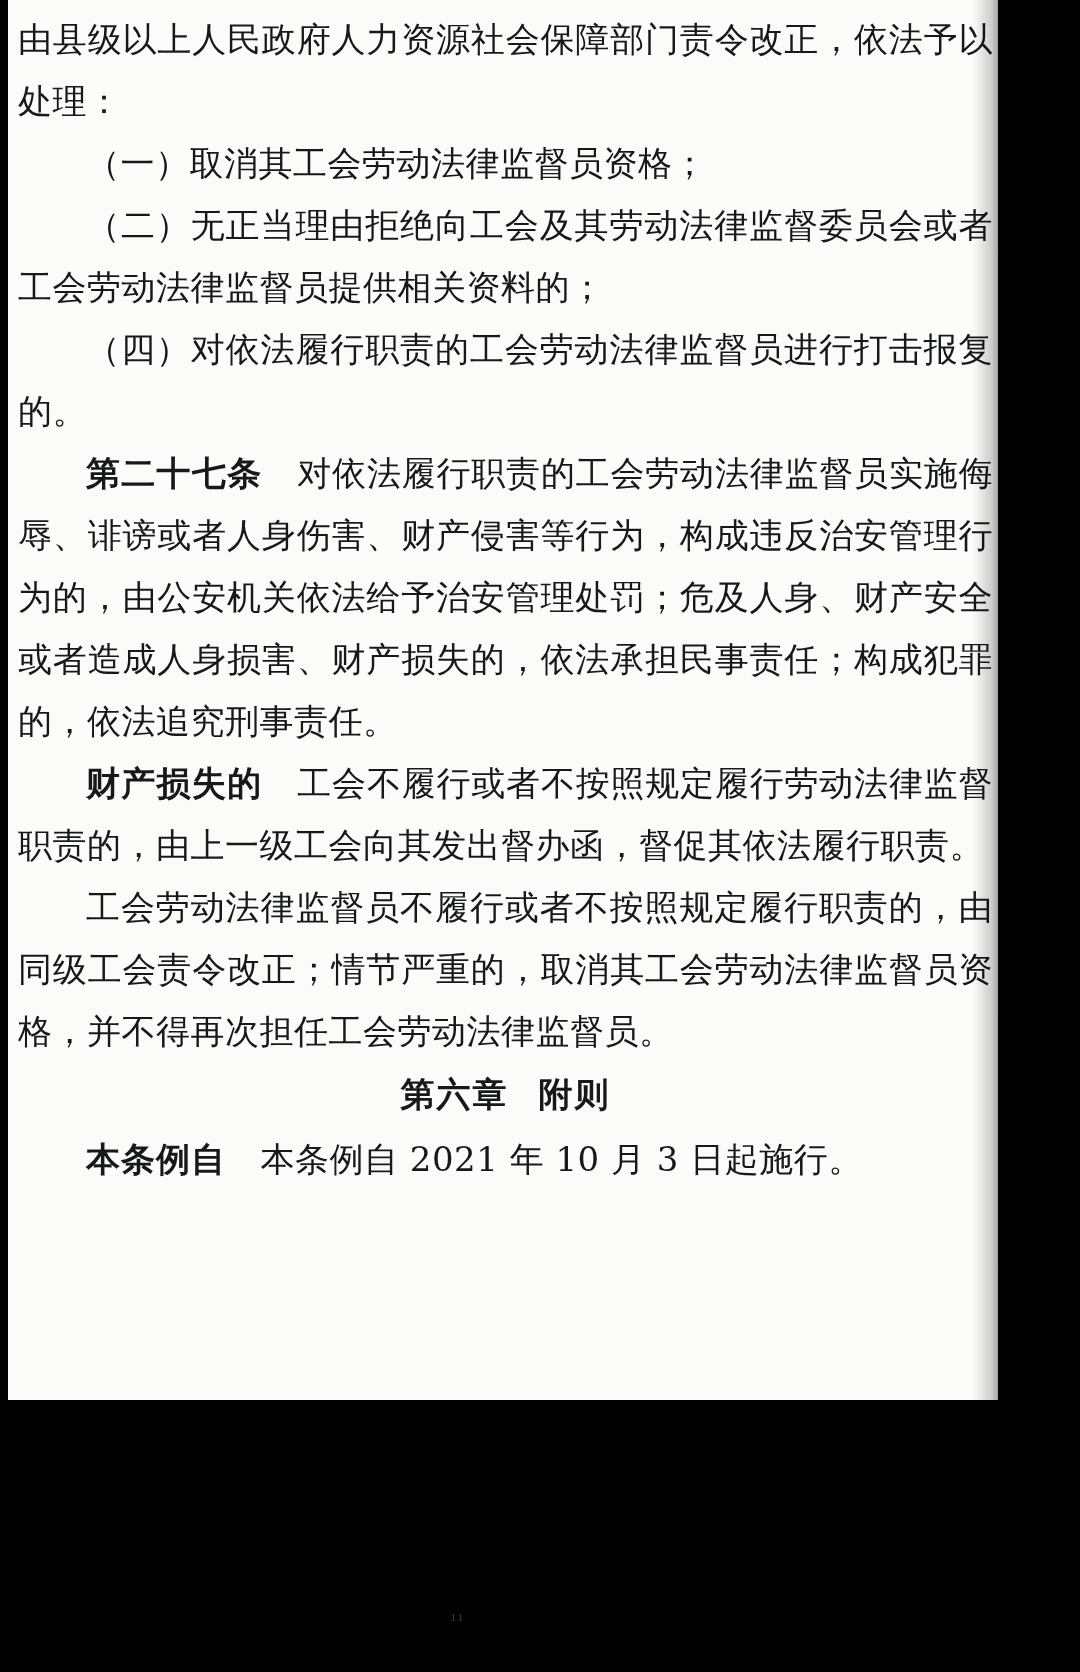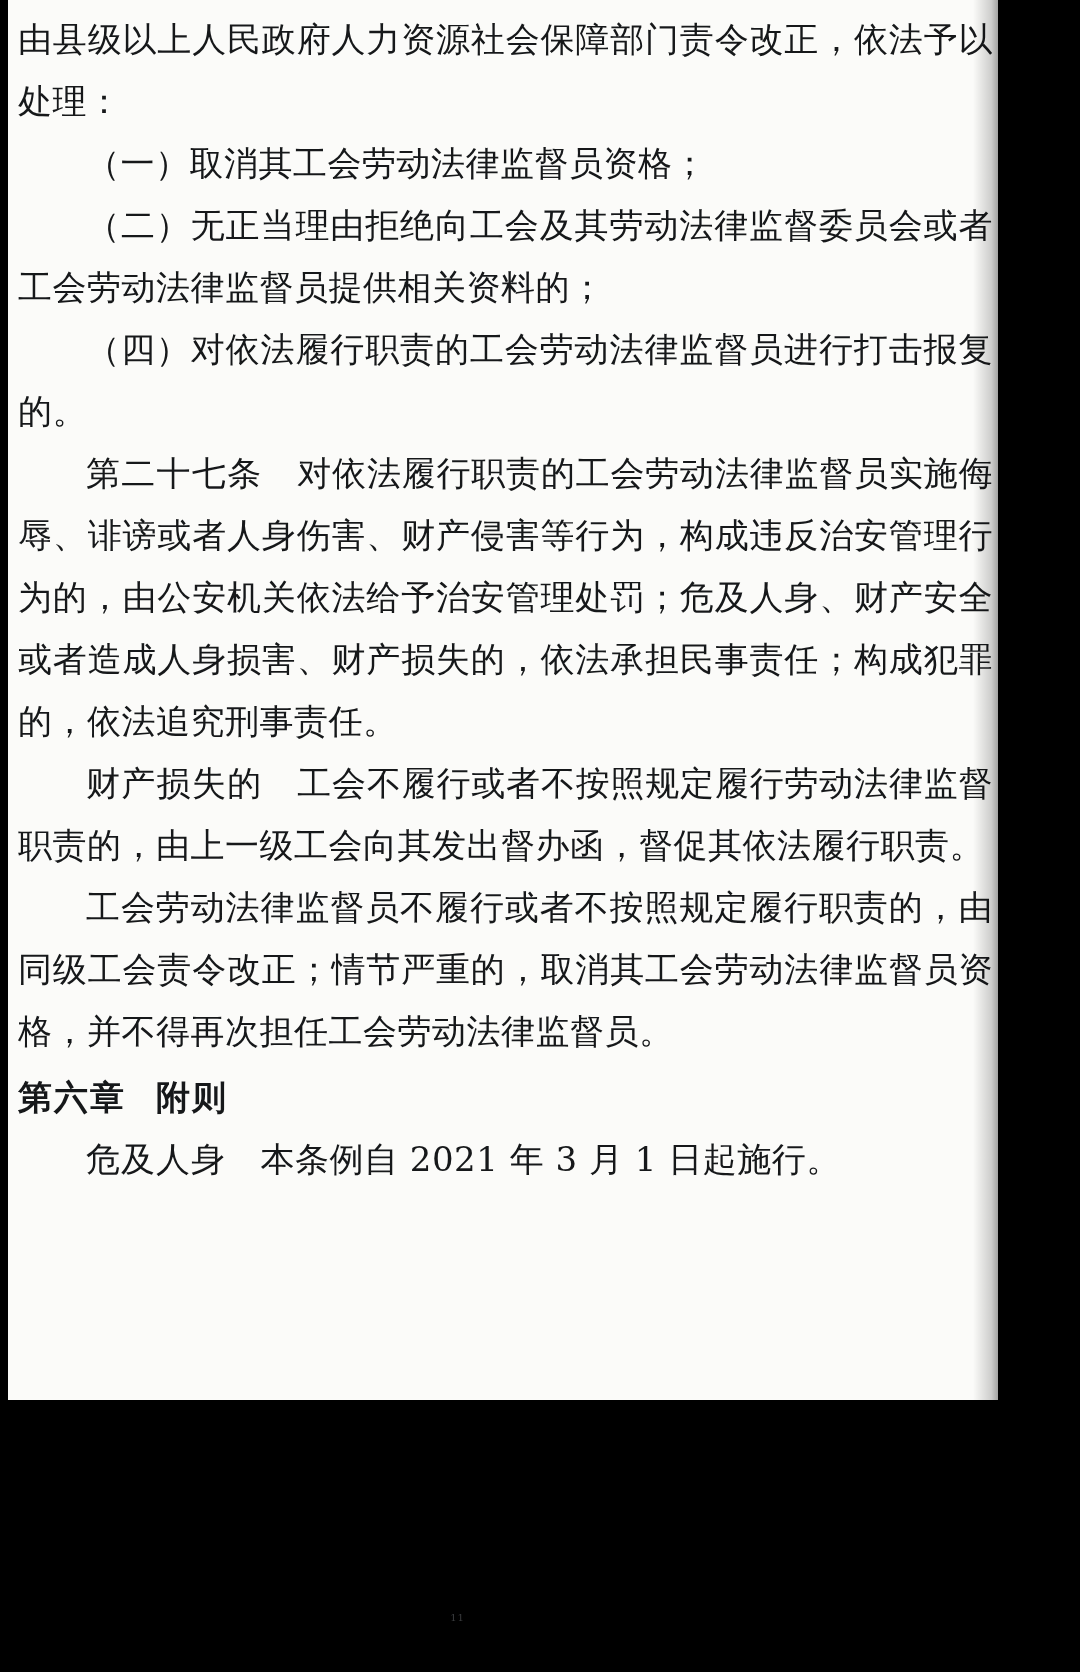--- a/index.html
+++ b/index.html
@@ -35,28 +35,29 @@
     text-align: justify;
   }
   p {
     margin: 0;
     padding: 0;
   }
   .indent {
     text-indent: 68px;
   }
   .art-label {
-    font-weight: normal;
+    font-weight: bold;
     letter-spacing: 1px;
   }
   .chapter-head {
-    text-align: left;
+    text-align: center;
     font-weight: bold;
     letter-spacing: 2px;
     margin-top: 4px;
+    font-family: Liberation Mono, monospace;
   }
   .chapter-head .gap {
     display: inline-block;
     width: 30px;
   }
   .num {
     font-family: "DejaVu Serif", "Liberation Serif", serif;
   }
   .folio {
     position: absolute;
@@ -121,21 +122,21 @@
       <p class="body-text indent">（四）对依法履行职责的工会劳动法律监督员进行打击报复的。</p>
 
       <p class="body-text indent"><span class="art-label">第二十七条</span><span class="art-gap">　</span><span>对依法履行职责的工会劳动法律监督员实施侮辱、诽谤或者人身伤害、财产侵害等行为，构成违反治安管理行为的，由公安机关依法给予治安管理处罚；危及人身、财产安全或者造成人身损害、财产损失的，依法承担民事责任；构成犯罪的，依法追究刑事责任。</span></p>
 
       <p class="body-text indent"><span class="art-label">财产损失的</span><span class="art-gap">　</span><span>工会不履行或者不按照规定履行劳动法律监督职责的，由上一级工会向其发出督办函，督促其依法履行职责。</span></p>
 
       <p class="body-text indent">工会劳动法律监督员不履行或者不按照规定履行职责的，由同级工会责令改正；情节严重的，取消其工会劳动法律监督员资格，并不得再次担任工会劳动法律监督员。</p>
 
       <p class="chapter-head"><span>第六章</span><span class="gap"></span><span>附则</span></p>
 
-      <p class="body-text indent"><span class="art-label">危及人身</span><span class="art-gap">　</span><span class="num">本条例自 2021 年 3 月 1 日起施行。</span></p>
+      <p class="body-text indent"><span class="art-label">本条例自</span><span class="art-gap">　</span><span class="num">本条例自 2021 年 10 月 3 日起施行。</span></p>
 
     </div>
     <div class="shade-right"></div>
   </div>
 
   <div class="edge-left"></div>
   <div class="edge-right"></div>
   <div class="edge-bottom"></div>
 
   <div class="folio">11</div>

